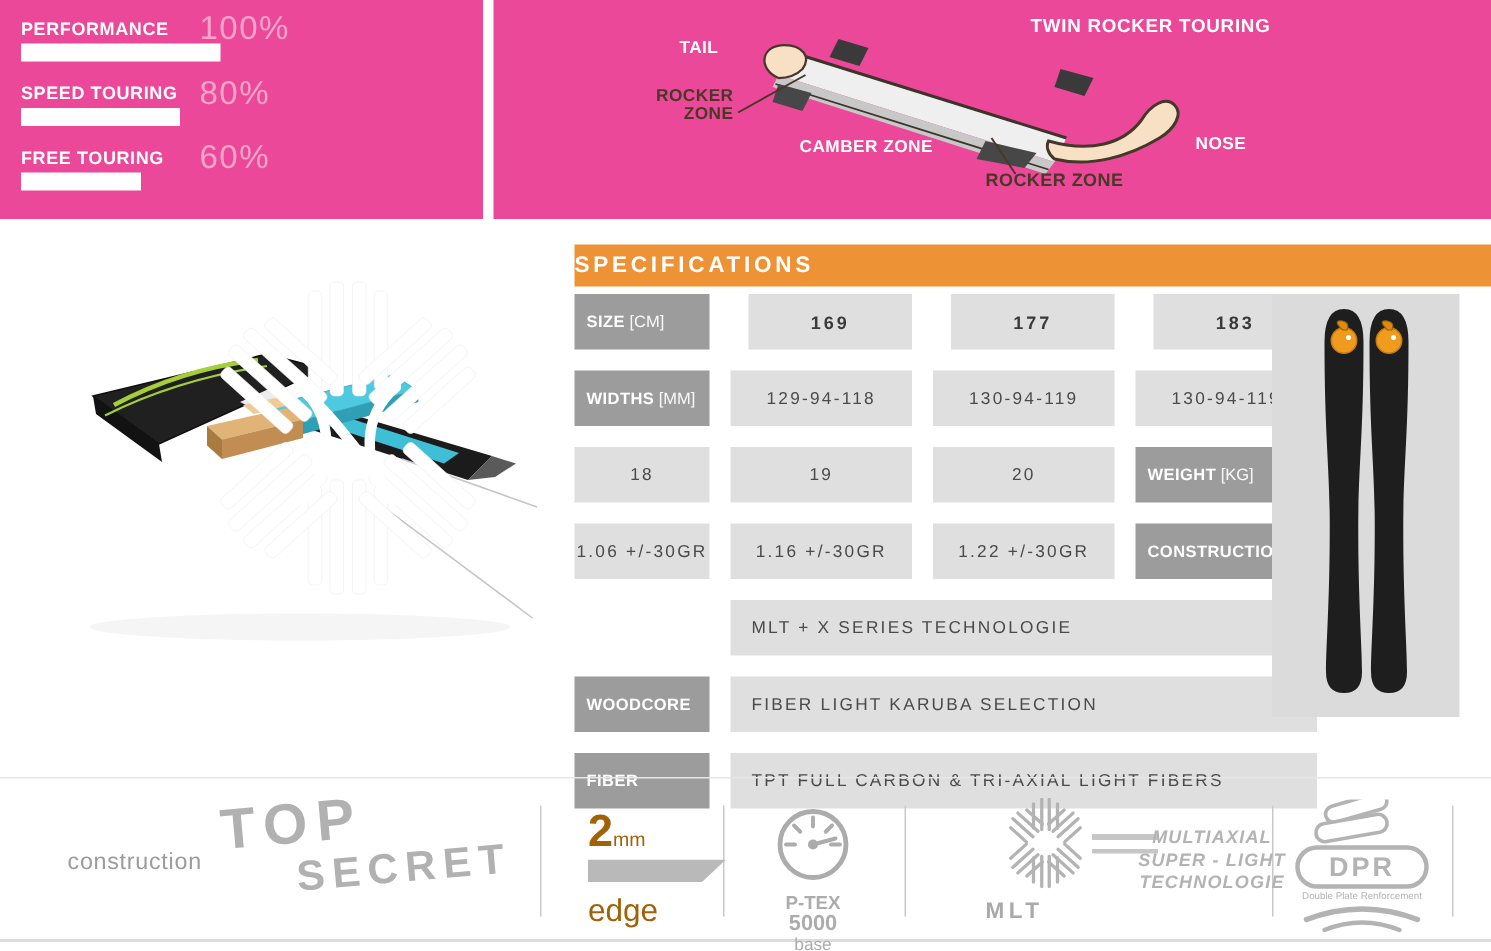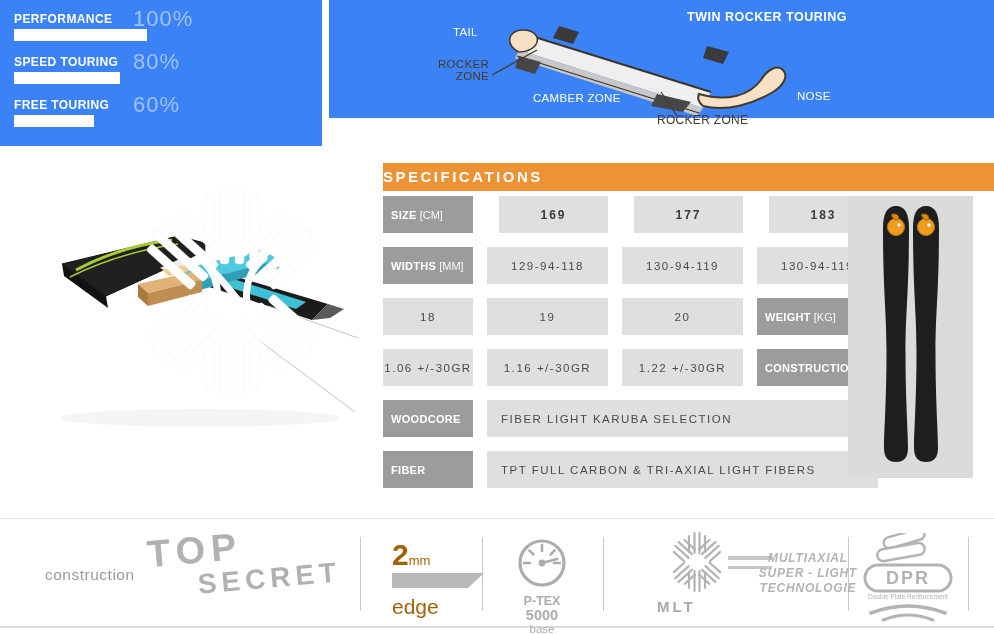--- a/index.html
+++ b/index.html
@@ -1,32 +1,32 @@
 <!DOCTYPE html>
 <html><head>
 <meta charset="utf-8">
 <style>
   html,body{margin:0;padding:0;background:#ffffff;}
   body{width:994px;height:634px;position:relative;overflow:hidden;
        font-family:"Liberation Sans",sans-serif;-webkit-font-smoothing:antialiased;}
   .abs{position:absolute;}
 
   
-  .panel{background:#3b82f6;}
+  .panel{background:#ec4899;}
   #perf-panel{left:0;top:0;width:322px;height:146px;}
-  #rocker-panel{left:329px;top:0;width:665px;height:118px;}
+  #rocker-panel{left:329px;top:0;width:665px;height:146px;}
   .stat-row{position:absolute;left:14px;}
   .stat-label{color:#ffffff;font-size:12px;font-weight:bold;letter-spacing:.4px;}
   .stat-pct{position:absolute;left:119px;top:-6px;color:rgba(255,255,255,.5);
             font-size:22px;font-weight:400;letter-spacing:1px;}
   .stat-track{margin-top:3px;width:133px;height:12px;}
   .stat-bar{height:12px;background:#ffffff;}
 
   
-  .rk{position:absolute;font-weight:normal;font-size:11.5px;letter-spacing:.3px;}
+  .rk{position:absolute;font-weight:bold;font-size:11.5px;letter-spacing:.3px;}
   .rk.light{color:#ffffff;}
   .rk.dark{color:#4A3827;}
   #rocker-title{left:358px;top:10px;width:160px;text-align:center;color:#fff;
                 font-size:12.5px;font-weight:bold;letter-spacing:.5px;}
 
   
   #spec-titlebar{left:383px;top:163px;width:700px;height:28px;background:#EE9335;
                  color:#fff;font-size:15px;font-weight:bold;letter-spacing:2.5px;
                  line-height:28px;box-sizing:border-box;}
   #spec-table{left:383px;top:196px;width:462px;display:grid;
@@ -217,20 +217,21 @@
     <span>WEIGHT</span>
     <span class="unit">[KG]</span>
   </div>
   <div class="val-cell">1.06 +/-30GR</div>
   <div class="val-cell">1.16 +/-30GR</div>
   <div class="val-cell">1.22 +/-30GR</div>
 
   <div class="lbl-cell">
     <span>CONSTRUCTION</span>
   </div>
+  <div class="val-cell span">MLT + X SERIES TECHNOLOGIE</div>
 
   <div class="lbl-cell">
     <span>WOODCORE</span>
   </div>
   <div class="val-cell span">FIBER LIGHT KARUBA SELECTION</div>
 
   <div class="lbl-cell">
     <span>FIBER</span>
   </div>
   <div class="val-cell span">TPT FULL CARBON &amp; TRI-AXIAL LIGHT FIBERS</div>

